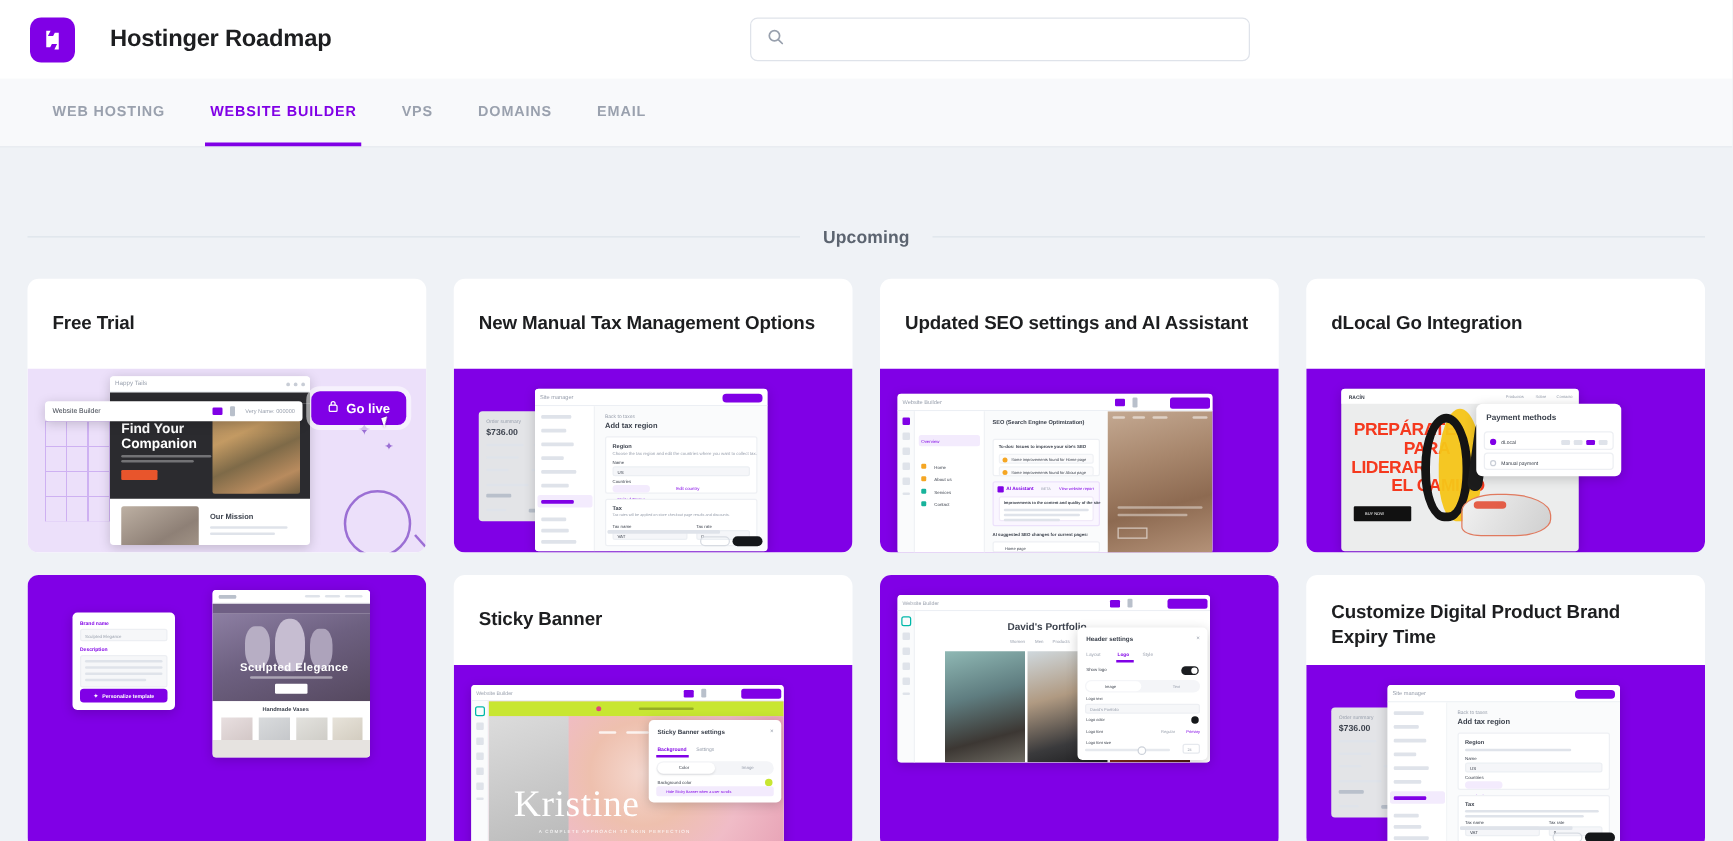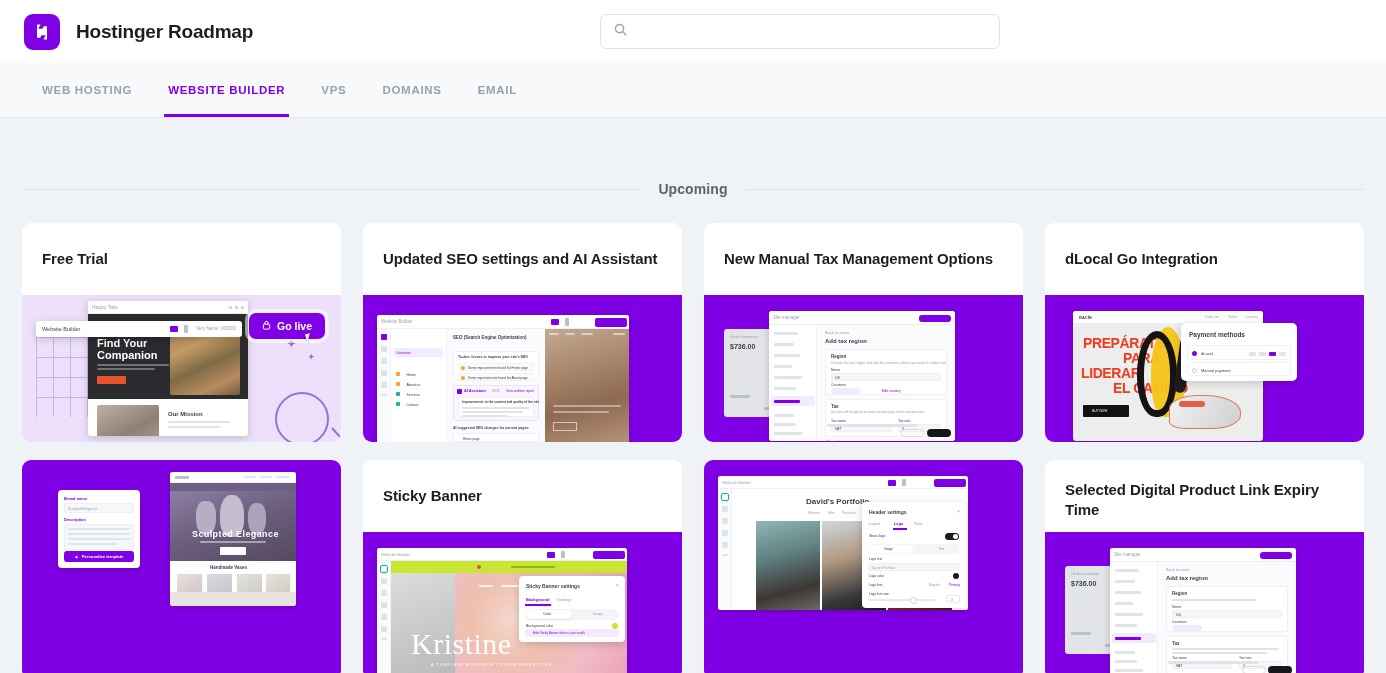--- a/index.html
+++ b/index.html
@@ -13,21 +13,21 @@
 
   
   .header {
     height: 63px;
     background: #ffffff;
     display: flex;
     align-items: center;
     padding: 0 24px;
     position: relative;
   }
-  .brand { display: flex; align-items: center; gap: 16px; }
+  .brand { display: flex; align-items: center; gap: 28px; }
   .logo-tile {
     width: 36px; height: 36px;
     background: #8000e6;
     border-radius: 9px;
     display: flex; align-items: center; justify-content: center;
     flex: 0 0 auto;
   }
   .app-title { font-size: 19px; font-weight: bold; letter-spacing: -0.2px; color: #1d1e20; }
 
   .search-wrap {
@@ -295,106 +295,20 @@
         <div class="golive">
           <span>
             <svg width="9" height="10" viewBox="0 0 14 16" fill="none" stroke="#fff" stroke-width="1.6">
               <rect x="2" y="6.6" width="10" height="8" rx="1.6" fill="none"></rect>
               <path d="M4.5 6.6 V4.6 a2.5 2.5 0 0 1 5 0 V6.6"></path>
             </svg>
           </span>
           <span>Go live</span>
         </div>
         <div class="cursor"></div>
-      </div>
-    </div>
-
-    <div class="card">
-      <div class="card-title">Updated SEO settings and AI Assistant</div>
-      <div class="thumb">
-        <div class="win" style="left:14px; top:20px; width:252px; height:128px;">
-          <div class="wb-topbar" style="height:14px;">
-            <span class="lbl g" style="position:static; font-size:4.5px;">Website Builder</span>
-            <div class="ph p" style="right:70px; top:4px; width:8px; height:6px; border-radius:1px;"></div>
-            <div class="ph d" style="right:60px; top:3px; width:4px; height:8px; border-radius:1px;"></div>
-            <div class="ph p" style="right:2px; top:3px; width:32px; height:9px; border-radius:2px;"></div>
-          </div>
-
-          <div style="position:absolute; left:0; top:14px; width:14px; bottom:0; background:#fafbfc; border-right:1px solid #f0f2f5;">
-            <div class="ph p" style="left:4px; top:5px; width:6px; height:6px; border-radius:1px;"></div>
-            <div class="ph" style="left:4px; top:17px; width:6px; height:6px;"></div>
-            <div class="ph" style="left:4px; top:29px; width:6px; height:6px;"></div>
-            <div class="ph" style="left:4px; top:41px; width:6px; height:6px;"></div>
-            <div class="ph" style="left:4px; top:53px; width:6px; height:6px;"></div>
-            <div class="ph" style="left:4px; top:65px; width:6px; height:2px;"></div>
-          </div>
-
-          <div style="position:absolute; left:14px; top:14px; width:56px; bottom:0; background:#fff; border-right:1px solid #f0f2f5;">
-            <div style="position:absolute; left:3px; top:19px; right:3px; height:9px; background:#f3ebfd; border-radius:2px;"></div>
-            <div class="lbl pur" style="left:5px; top:22px; font-size:3.5px;">Overview</div>
-            <div style="position:absolute; left:5px; top:33px;">
-              <span style="display:inline-block; width:4px; height:4px; background:#f5a623; border-radius:1px;"></span>
-              <span class="lbl" style="position:static; font-size:3.5px; margin-left:2px;">Home</span>
-            </div>
-            <div style="position:absolute; left:5px; top:43px;">
-              <span style="display:inline-block; width:4px; height:4px; background:#f5a623; border-radius:1px;"></span>
-              <span class="lbl" style="position:static; font-size:3.5px; margin-left:2px;">About us</span>
-            </div>
-            <div style="position:absolute; left:5px; top:53px;">
-              <span style="display:inline-block; width:4px; height:4px; background:#18b39b; border-radius:1px;"></span>
-              <span class="lbl" style="position:static; font-size:3.5px; margin-left:2px;">Services</span>
-            </div>
-            <div style="position:absolute; left:5px; top:63px;">
-              <span style="display:inline-block; width:4px; height:4px; background:#18b39b; border-radius:1px;"></span>
-              <span class="lbl" style="position:static; font-size:3.5px; margin-left:2px;">Contact</span>
-            </div>
-          </div>
-
-          <div style="position:absolute; left:70px; top:14px; right:84px; bottom:0; background:#fafbfc;">
-            <div class="lbl b" style="left:6px; top:6px; font-size:4.5px;">SEO (Search Engine Optimization)</div>
-            <div style="position:absolute; left:6px; top:22px; right:6px; height:30px; background:#fff; border:1px solid #eef0f4; border-radius:2px;">
-              <div class="lbl b" style="left:4px; top:3px; font-size:3.5px;">To-dos: Issues to improve your site's SEO</div>
-              <div style="position:absolute; left:4px; top:11px; right:4px; height:8px; background:#fbfbfc; border:1px solid #f0f2f5; border-radius:2px;">
-                <span style="position:absolute; left:2px; top:2px; width:4px; height:4px; background:#f5a623; border-radius:50%;"></span>
-                <span class="lbl" style="left:9px; top:2px; font-size:3.2px;">Some improvements found for Home page</span>
-              </div>
-              <div style="position:absolute; left:4px; top:21px; right:4px; height:8px; background:#fbfbfc; border:1px solid #f0f2f5; border-radius:2px;">
-                <span style="position:absolute; left:2px; top:2px; width:4px; height:4px; background:#f5a623; border-radius:50%;"></span>
-                <span class="lbl" style="left:9px; top:2px; font-size:3.2px;">Some improvements found for About page</span>
-              </div>
-            </div>
-            <div style="position:absolute; left:6px; top:56px; right:6px; height:36px; background:#faf6ff; border:1px solid #ece1fb; border-radius:2px;">
-              <div class="lbl pur b" style="left:10px; top:3px; font-size:3.8px;">AI Assistant</div>
-              <span style="position:absolute; left:3px; top:3px; width:5px; height:5px; background:#8000e6; border-radius:1px;"></span>
-              <span class="lbl g" style="left:38px; top:3px; font-size:3px;">BETA</span>
-              <span class="lbl pur" style="right:4px; top:3px; font-size:3.2px;">View website report</span>
-              <div style="position:absolute; left:4px; top:11px; right:4px; bottom:3px; background:#fff; border:1px solid #f1eaf9; border-radius:2px;">
-                <div class="lbl b" style="left:3px; top:2px; font-size:3.2px;">Improvements to the content and quality of the site</div>
-                <div class="ph" style="left:3px; top:9px; right:3px; height:2px;"></div>
-                <div class="ph" style="left:3px; top:13px; right:10px; height:2px;"></div>
-                <div class="ph" style="left:3px; top:17px; right:26px; height:2px;"></div>
-              </div>
-            </div>
-            <div class="lbl b" style="left:6px; top:97px; font-size:3.5px;">AI suggested SEO changes for current pages:</div>
-            <div style="position:absolute; left:6px; top:104px; right:6px; height:9px; background:#fff; border:1px solid #eef0f4; border-radius:2px;">
-              <span class="lbl" style="left:9px; top:2.5px; font-size:3.2px;">Home page</span>
-            </div>
-          </div>
-
-          <div style="position:absolute; right:0; top:14px; width:84px; bottom:0; overflow:hidden;">
-            <div class="photo" style="inset:0; background:linear-gradient(165deg,#c4a992 0%,#a8876d 35%,#8d6a51 65%,#b59379 100%);"></div>
-            <div class="ph w" style="left:4px; top:4px; width:10px; height:2px; opacity:.7;"></div>
-            <div class="ph w" style="left:20px; top:4px; width:10px; height:2px; opacity:.7;"></div>
-            <div class="ph w" style="left:36px; top:4px; width:12px; height:2px; opacity:.7;"></div>
-            <div class="ph w" style="right:4px; top:4px; width:12px; height:2px; opacity:.7;"></div>
-            <div class="ph w" style="left:8px; bottom:36px; right:8px; height:2px; opacity:.55;"></div>
-            <div class="ph w" style="left:8px; bottom:30px; right:20px; height:2px; opacity:.55;"></div>
-            <div style="position:absolute; left:8px; bottom:12px; width:24px; height:9px; border:1px solid rgba(255,255,255,.6);"></div>
-          </div>
-        </div>
       </div>
     </div>
 
     <div class="card">
       <div class="card-title">New Manual Tax Management Options</div>
       <div class="thumb">
         <div class="win" style="left:20px; top:34px; width:60px; height:88px; background:#e3e4e7; box-shadow:none;">
           <div class="lbl g" style="left:6px; top:5px; font-size:4px;">Order summary</div>
           <div class="lbl b" style="left:6px; top:14px; font-size:7px;">$736.00</div>
           <div class="ph" style="left:6px; top:26px; width:30px; height:2px;"></div>
@@ -463,20 +377,106 @@
             <div class="lbl pur" style="left:10px; top:115px; font-size:3.2px;">Here is how</div>
             <div class="ph" style="left:10px; bottom:14px; width:90px; height:3px;"></div>
             <div style="position:absolute; right:30px; bottom:4px; width:24px; height:8px; border:1px solid #d7dbe2; border-radius:4px;"></div>
             <div style="position:absolute; right:4px; bottom:4px; width:24px; height:8px; background:#15171a; border-radius:4px;"></div>
           </div>
         </div>
       </div>
     </div>
 
     <div class="card">
+      <div class="card-title">Updated SEO settings and AI Assistant</div>
+      <div class="thumb">
+        <div class="win" style="left:14px; top:20px; width:252px; height:128px;">
+          <div class="wb-topbar" style="height:14px;">
+            <span class="lbl g" style="position:static; font-size:4.5px;">Website Builder</span>
+            <div class="ph p" style="right:70px; top:4px; width:8px; height:6px; border-radius:1px;"></div>
+            <div class="ph d" style="right:60px; top:3px; width:4px; height:8px; border-radius:1px;"></div>
+            <div class="ph p" style="right:2px; top:3px; width:32px; height:9px; border-radius:2px;"></div>
+          </div>
+
+          <div style="position:absolute; left:0; top:14px; width:14px; bottom:0; background:#fafbfc; border-right:1px solid #f0f2f5;">
+            <div class="ph p" style="left:4px; top:5px; width:6px; height:6px; border-radius:1px;"></div>
+            <div class="ph" style="left:4px; top:17px; width:6px; height:6px;"></div>
+            <div class="ph" style="left:4px; top:29px; width:6px; height:6px;"></div>
+            <div class="ph" style="left:4px; top:41px; width:6px; height:6px;"></div>
+            <div class="ph" style="left:4px; top:53px; width:6px; height:6px;"></div>
+            <div class="ph" style="left:4px; top:65px; width:6px; height:2px;"></div>
+          </div>
+
+          <div style="position:absolute; left:14px; top:14px; width:56px; bottom:0; background:#fff; border-right:1px solid #f0f2f5;">
+            <div style="position:absolute; left:3px; top:19px; right:3px; height:9px; background:#f3ebfd; border-radius:2px;"></div>
+            <div class="lbl pur" style="left:5px; top:22px; font-size:3.5px;">Overview</div>
+            <div style="position:absolute; left:5px; top:33px;">
+              <span style="display:inline-block; width:4px; height:4px; background:#f5a623; border-radius:1px;"></span>
+              <span class="lbl" style="position:static; font-size:3.5px; margin-left:2px;">Home</span>
+            </div>
+            <div style="position:absolute; left:5px; top:43px;">
+              <span style="display:inline-block; width:4px; height:4px; background:#f5a623; border-radius:1px;"></span>
+              <span class="lbl" style="position:static; font-size:3.5px; margin-left:2px;">About us</span>
+            </div>
+            <div style="position:absolute; left:5px; top:53px;">
+              <span style="display:inline-block; width:4px; height:4px; background:#18b39b; border-radius:1px;"></span>
+              <span class="lbl" style="position:static; font-size:3.5px; margin-left:2px;">Services</span>
+            </div>
+            <div style="position:absolute; left:5px; top:63px;">
+              <span style="display:inline-block; width:4px; height:4px; background:#18b39b; border-radius:1px;"></span>
+              <span class="lbl" style="position:static; font-size:3.5px; margin-left:2px;">Contact</span>
+            </div>
+          </div>
+
+          <div style="position:absolute; left:70px; top:14px; right:84px; bottom:0; background:#fafbfc;">
+            <div class="lbl b" style="left:6px; top:6px; font-size:4.5px;">SEO (Search Engine Optimization)</div>
+            <div style="position:absolute; left:6px; top:22px; right:6px; height:30px; background:#fff; border:1px solid #eef0f4; border-radius:2px;">
+              <div class="lbl b" style="left:4px; top:3px; font-size:3.5px;">To-dos: Issues to improve your site's SEO</div>
+              <div style="position:absolute; left:4px; top:11px; right:4px; height:8px; background:#fbfbfc; border:1px solid #f0f2f5; border-radius:2px;">
+                <span style="position:absolute; left:2px; top:2px; width:4px; height:4px; background:#f5a623; border-radius:50%;"></span>
+                <span class="lbl" style="left:9px; top:2px; font-size:3.2px;">Some improvements found for Home page</span>
+              </div>
+              <div style="position:absolute; left:4px; top:21px; right:4px; height:8px; background:#fbfbfc; border:1px solid #f0f2f5; border-radius:2px;">
+                <span style="position:absolute; left:2px; top:2px; width:4px; height:4px; background:#f5a623; border-radius:50%;"></span>
+                <span class="lbl" style="left:9px; top:2px; font-size:3.2px;">Some improvements found for About page</span>
+              </div>
+            </div>
+            <div style="position:absolute; left:6px; top:56px; right:6px; height:36px; background:#faf6ff; border:1px solid #ece1fb; border-radius:2px;">
+              <div class="lbl pur b" style="left:10px; top:3px; font-size:3.8px;">AI Assistant</div>
+              <span style="position:absolute; left:3px; top:3px; width:5px; height:5px; background:#8000e6; border-radius:1px;"></span>
+              <span class="lbl g" style="left:38px; top:3px; font-size:3px;">BETA</span>
+              <span class="lbl pur" style="right:4px; top:3px; font-size:3.2px;">View website report</span>
+              <div style="position:absolute; left:4px; top:11px; right:4px; bottom:3px; background:#fff; border:1px solid #f1eaf9; border-radius:2px;">
+                <div class="lbl b" style="left:3px; top:2px; font-size:3.2px;">Improvements to the content and quality of the site</div>
+                <div class="ph" style="left:3px; top:9px; right:3px; height:2px;"></div>
+                <div class="ph" style="left:3px; top:13px; right:10px; height:2px;"></div>
+                <div class="ph" style="left:3px; top:17px; right:26px; height:2px;"></div>
+              </div>
+            </div>
+            <div class="lbl b" style="left:6px; top:97px; font-size:3.5px;">AI suggested SEO changes for current pages:</div>
+            <div style="position:absolute; left:6px; top:104px; right:6px; height:9px; background:#fff; border:1px solid #eef0f4; border-radius:2px;">
+              <span class="lbl" style="left:9px; top:2.5px; font-size:3.2px;">Home page</span>
+            </div>
+          </div>
+
+          <div style="position:absolute; right:0; top:14px; width:84px; bottom:0; overflow:hidden;">
+            <div class="photo" style="inset:0; background:linear-gradient(165deg,#c4a992 0%,#a8876d 35%,#8d6a51 65%,#b59379 100%);"></div>
+            <div class="ph w" style="left:4px; top:4px; width:10px; height:2px; opacity:.7;"></div>
+            <div class="ph w" style="left:20px; top:4px; width:10px; height:2px; opacity:.7;"></div>
+            <div class="ph w" style="left:36px; top:4px; width:12px; height:2px; opacity:.7;"></div>
+            <div class="ph w" style="right:4px; top:4px; width:12px; height:2px; opacity:.7;"></div>
+            <div class="ph w" style="left:8px; bottom:36px; right:8px; height:2px; opacity:.55;"></div>
+            <div class="ph w" style="left:8px; bottom:30px; right:20px; height:2px; opacity:.55;"></div>
+            <div style="position:absolute; left:8px; bottom:12px; width:24px; height:9px; border:1px solid rgba(255,255,255,.6);"></div>
+          </div>
+        </div>
+      </div>
+    </div>
+
+    <div class="card">
       <div class="card-title">dLocal Go Integration</div>
       <div class="thumb">
         <div class="win" style="left:28px; top:16px; width:190px; height:130px; background:#eceded;">
           <div style="position:absolute; left:0; top:0; right:0; height:12px; background:#fff;">
             <span class="lbl b" style="left:6px; top:4px; font-size:4px;">RACÍN</span>
             <span class="lbl g" style="right:44px; top:4px; font-size:3.2px;">Productos</span>
             <span class="lbl g" style="right:26px; top:4px; font-size:3.2px;">Sobre</span>
             <span class="lbl g" style="right:5px; top:4px; font-size:3.2px;">Contacto</span>
           </div>
           <div class="lbl b" style="left:10px; top:24px; font-size:14px; color:#f5391e; letter-spacing:-0.4px;">PREPÁRATE</div>
@@ -679,21 +679,21 @@
             </div>
             <div style="position:absolute; right:6px; top:93px; width:14px; height:8px; border:1px solid #e6e9ee; border-radius:2px;">
               <span class="lbl g" style="left:3px; top:2px; font-size:3px;">24</span>
             </div>
           </div>
         </div>
       </div>
     </div>
 
     <div class="card two-line">
-      <div class="card-title">Selected Digital Product Link Expiry Time</div>
+      <div class="card-title">Customize Digital Product Brand Expiry Time</div>
       <div class="thumb">
         <div class="win" style="left:20px; top:34px; width:60px; height:88px; background:#e3e4e7; box-shadow:none;">
           <div class="lbl g" style="left:6px; top:5px; font-size:4px;">Order summary</div>
           <div class="lbl b" style="left:6px; top:14px; font-size:7px;">$736.00</div>
           <div class="ph" style="left:6px; top:26px; width:30px; height:2px;"></div>
           <div class="ph" style="right:6px; top:26px; width:10px; height:2px;"></div>
           <div class="ph" style="left:6px; top:36px; width:26px; height:2px;"></div>
           <div class="ph" style="right:6px; top:36px; width:10px; height:2px;"></div>
           <div class="ph" style="left:6px; top:46px; width:18px; height:2px;"></div>
           <div class="ph" style="right:6px; top:46px; width:12px; height:2px;"></div>

